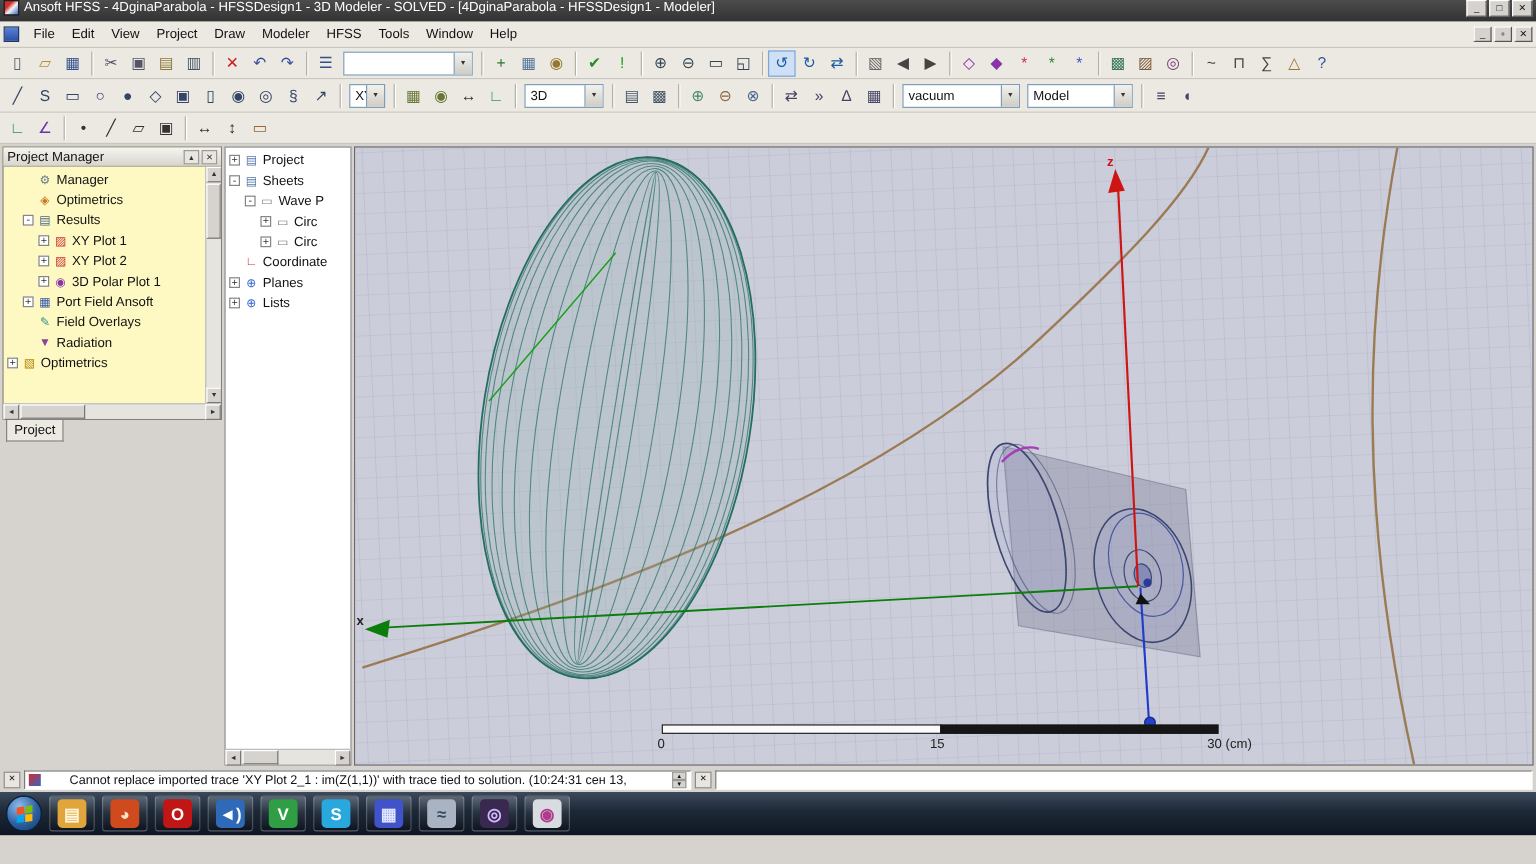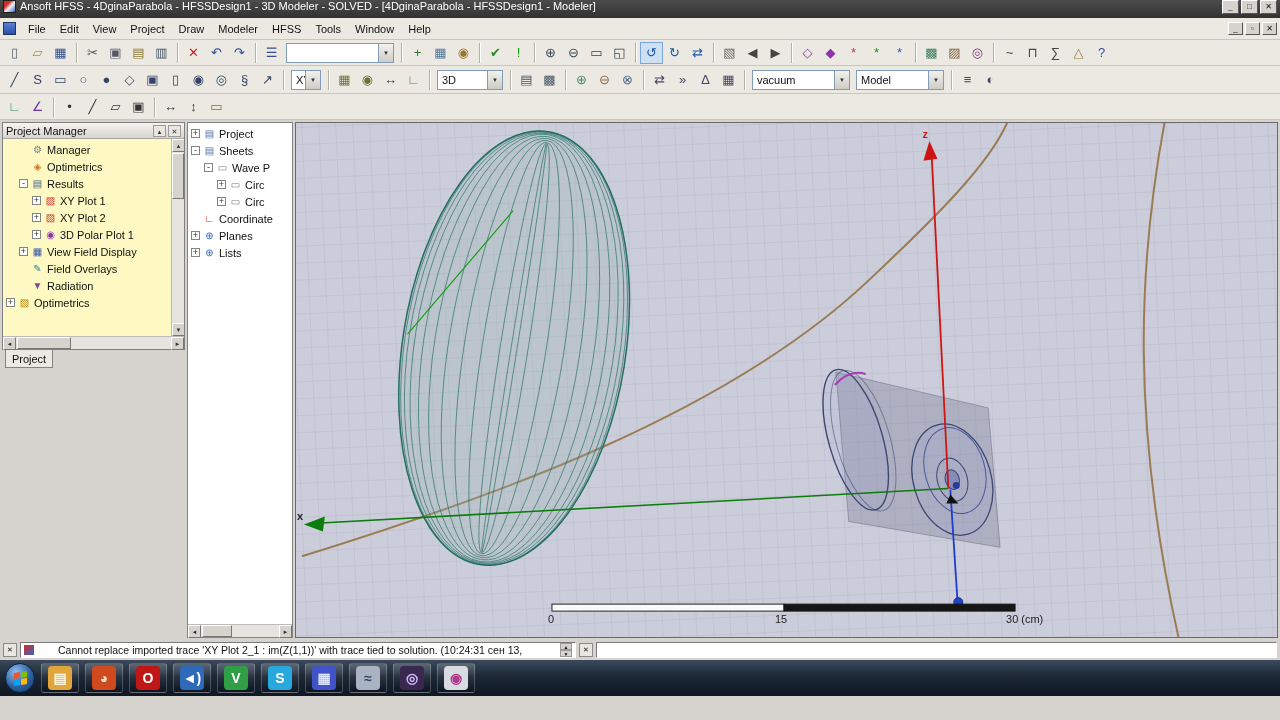--- a/index.html
+++ b/index.html
@@ -420,21 +420,21 @@
                 <span class="tlab">XY Plot 2</span>
               </div>
               <div class="trow" style="padding-left: 29px;">
                 <span class="exp">+</span>
                 <span class="tico" style="color: rgb(136, 51, 170);">◉</span>
                 <span class="tlab">3D Polar Plot 1</span>
               </div>
               <div class="trow" style="padding-left: 16px;">
                 <span class="exp">+</span>
                 <span class="tico" style="color: rgb(51, 85, 170);">▦</span>
-                <span class="tlab">View Field Display</span>
+                <span class="tlab">Port Field Ansoft</span>
               </div>
               <div class="trow" style="padding-left: 16px;">
                 <span class="expspace"></span>
                 <span class="tico" style="color: rgb(42, 138, 138);">✎</span>
                 <span class="tlab">Field Overlays</span>
               </div>
               <div class="trow" style="padding-left: 16px;">
                 <span class="expspace"></span>
                 <span class="tico" style="color: rgb(136, 68, 153);">▼</span>
                 <span class="tlab">Radiation</span>

